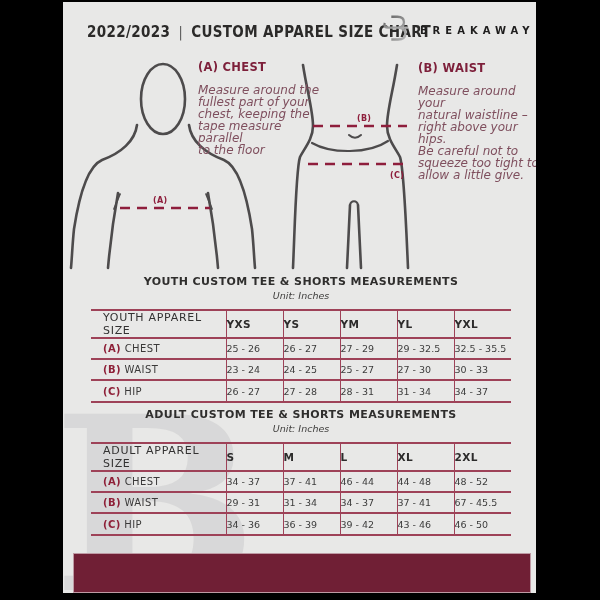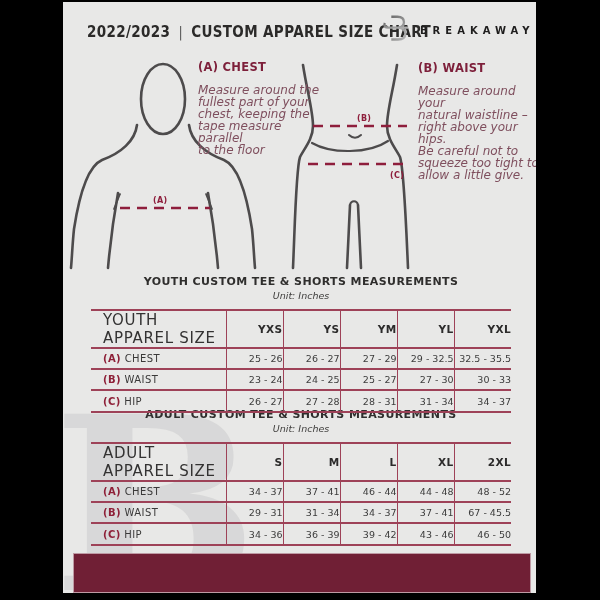--- a/index.html
+++ b/index.html
@@ -24,22 +24,22 @@
   
   .tsec{position:absolute;left:0;width:385px;}
   .ttitle{margin:0 0 0 28px;width:420px;text-align:center;font-size:11px;font-weight:bold;
           color:#2f2e2d;letter-spacing:.4px;}
   .tunit{margin:0 0 0 28px;width:420px;text-align:center;font-size:9.5px;font-style:italic;color:#3f3e3d;}
   table{border-collapse:collapse;table-layout:fixed;width:420px;margin-left:28px;position:relative;z-index:1;}
   col.lab{width:135px;} col.dat{width:57px;}
   thead tr{height:27px;} tbody tr{height:21px;} tbody tr:last-child{height:22px;}
   th,td{padding:0;border-top:2px solid #9e4258;}
   tbody tr:last-child th,tbody tr:last-child td{border-bottom:2px solid #9e4258;}
-  th.szh,td.val{border-left:1.4px solid #9e4258;text-align:right;}
-  th.sizecol{font-size:15px;font-weight:normal;color:#333232;text-align:left;padding-left:12px;letter-spacing:.7px;}
+  th.szh,td.val{border-left:1.4px solid #9e4258;text-align:left;}
+  th.sizecol{font-size:11px;font-weight:normal;color:#333232;text-align:left;padding-left:12px;letter-spacing:.7px;}
   th.szh{font-size:10.5px;color:#2c2b2b;letter-spacing:.4px;}
   td.rowlab{font-size:10px;color:#3a3939;text-align:left;padding-left:12px;letter-spacing:.4px;}
   td.rowlab .key{font-weight:bold;color:#8e2038;}
   td.val{font-size:9.5px;color:#3c3c3c;}
 
   .watermark{position:absolute;left:-10px;top:382px;font-family:"DejaVu Serif","Liberation Serif",serif;
              font-weight:bold;font-size:242px;line-height:1;color:rgba(110,110,112,.12);z-index:0;}
   .footerbar{position:absolute;left:10px;top:551px;width:456px;height:38px;background:#701f35;
              border:1px solid rgba(255,255,255,.55);z-index:2;}
 </style>

